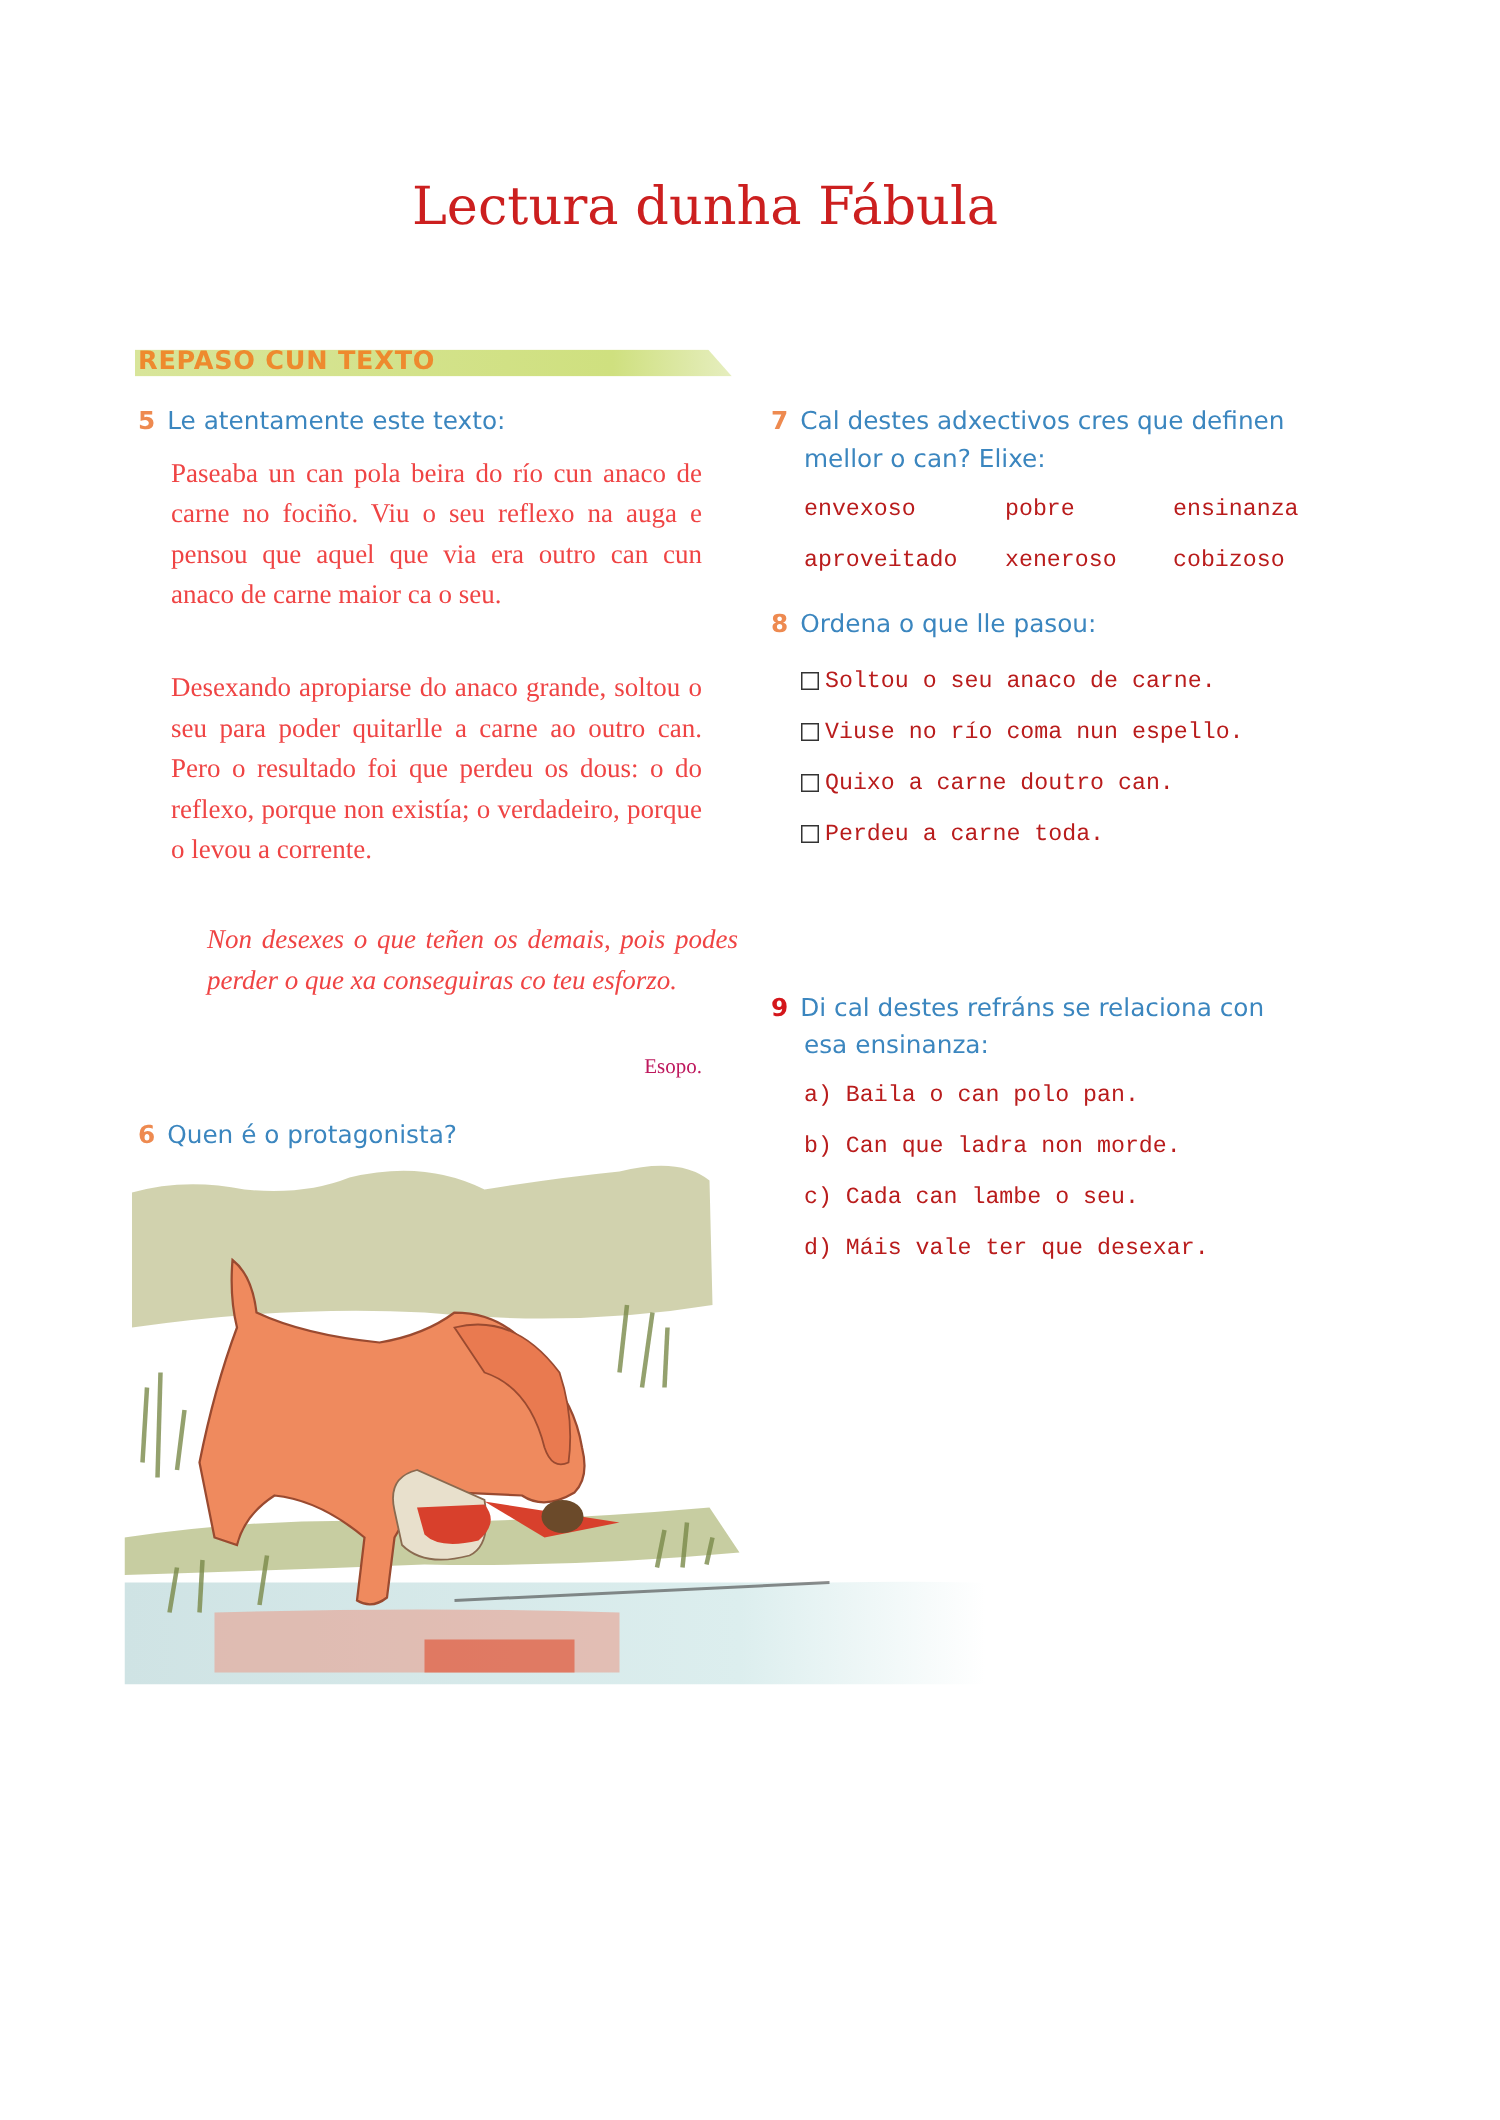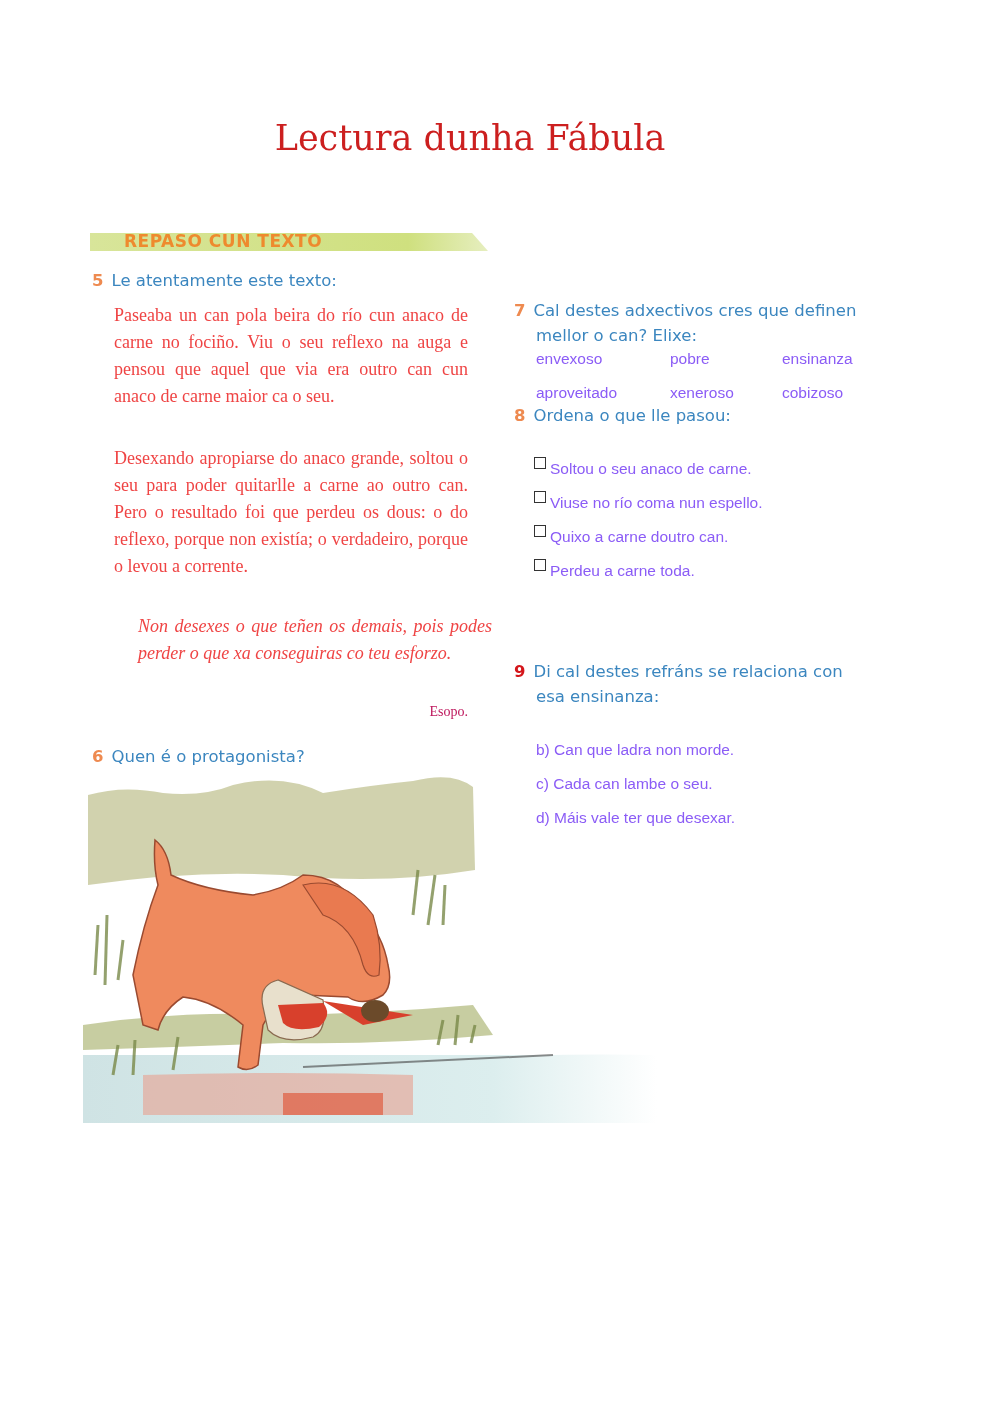--- a/index.html
+++ b/index.html
@@ -11,48 +11,47 @@
     }
     .page-title span { display: inline-block; margin-left: 0; }
     .band {
       position: absolute; left: 90px; top: 233px; width: 398px; height: 18px;
       background: linear-gradient(90deg, #d8e59a 0%, #cfe07f 80%, #e6eebf 100%);
       clip-path: polygon(0 0, 96% 0, 100% 100%, 0 100%);
     }
     .band-label {
       position: absolute; left: 92px; top: 231px;
       font-family: "DejaVu Sans", sans-serif; font-weight: bold; font-size: 17px;
-      color: #ee8a2e; letter-spacing: 0.5px; margin-left: 32px;
+      color: #ee8a2e; letter-spacing: 0.5px;
     }
     .q {
       position: absolute; font-family: "DejaVu Sans", sans-serif; font-size: 16.5px;
       color: #3b86bf; line-height: 25px;
     }
     .q .num { color: #ee8a50; font-weight: bold; margin-right: 8px; }
     .q .num.red { color: #d4161b; }
     .q .indent { display: block; padding-left: 22px; }
     .story {
       position: absolute; left: 114px; width: 354px;
       font-family: "Liberation Serif", serif; font-size: 18px; color: #ef4444;
       line-height: 27px; text-align: justify;
     }
     .story.italic { font-style: italic; margin-left: 24px; }
     .author {
       position: absolute; left: 380px; width: 88px; top: 704px; text-align: right;
       font-family: "Liberation Serif", serif; font-size: 14px; color: #be185d;
     }
     .sans-list {
-      position: absolute; font-family: Liberation Sans, sans-serif; font-size: 15.5px;
-      color: #8b5cf6;
-      margin-top: 20px;
+      position: absolute; font-family: Liberation Mono, monospace; font-size: 15.5px;
+      color: #b91c1c;
     }
     .adj-grid { left: 536px; top: 327px; width: 360px; display: grid;
       grid-template-columns: 134px 112px 110px; row-gap: 10px; line-height: 24px; }
     .order-list { left: 534px; top: 437px; }
-    .order-list .row { height: 34px; line-height: 24px; display: flex; align-items: flex-start; }
+    .order-list .row { height: 34px; line-height: 24px; display: flex; align-items: center; }
     .checkbox { width: 12px; height: 12px; border: 1.6px solid #333; margin-right: 4px; display: inline-block; box-sizing: border-box; }
     .refran-list { left: 536px; top: 718px; }
     .refran-list .row { height: 34px; line-height: 24px; }
     .illustration { position: absolute; left: 83px; top: 775px; width: 827px; height: 348px; }
   </style>
 </head>
 <body>
 
 <div class="page-title"><span style="margin-left:0">Lectura dunha Fábula</span></div>
 
@@ -100,21 +99,21 @@
       <path d="M388 268 L 392 250"></path>
   </g>
   <path d="M50 200 Q 60 150 75 110 Q 70 90 72 65 Q 85 75 88 100 Q 120 115 170 120 Q 200 115 220 100 Q 260 100 280 140 Q 300 160 305 190 Q 310 210 300 220 Q 280 232 265 222 L 220 220 Q 190 230 180 250 L 175 290 Q 165 298 155 292 L 160 250 Q 130 225 100 222 Q 80 235 75 255 L 60 250 Q 55 225 50 200 Z" fill="#ef8a5e" stroke="#9a4a30" stroke-width="1.5"></path>
   <path d="M220 110 Q 260 100 290 140 Q 300 170 296 200 Q 285 205 280 190 Q 270 150 240 140 Z" fill="#e97a50" stroke="#9a4a30" stroke-width="1.2"></path>
   <path d="M180 232 Q 175 210 195 205 L 240 225 Q 245 255 230 262 Q 200 270 185 255 Z" fill="#e8e0cc" stroke="#8a6a50" stroke-width="1.2"></path>
   <path d="M195 230 L 240 228 Q 250 240 236 252 Q 210 258 200 248 Z" fill="#d8402c"></path>
   <path d="M240 226 L 330 240 L 280 250 Z" fill="#d8402c"></path>
   <ellipse cx="292" cy="236" rx="14" ry="11" fill="#6b4a2a"></ellipse>
 </svg>
 
-<div class="q" style="left:514px; top:268px; width:370px;margin-top:30px;">
+<div class="q" style="left:514px; top:268px; width:370px;">
   <span class="num">7</span><span>Cal destes adxectivos cres que definen</span>
   <span class="indent">mellor o can? Elixe:</span>
 </div>
 <div class="sans-list adj-grid">
   <span>envexoso</span>
   <span>pobre</span>
   <span>ensinanza</span>
   <span>aproveitado</span>
   <span>xeneroso</span>
   <span>cobizoso</span>
@@ -140,16 +139,17 @@
       <span class="checkbox"></span>
       <span>Perdeu a carne toda.</span>
     </div>
 </div>
 
 <div class="q" style="left:514px; top:659px; width:370px;">
   <span class="num red">9</span><span>Di cal destes refráns se relaciona con</span>
   <span class="indent">esa ensinanza:</span>
 </div>
 <div class="sans-list refran-list">
+  <div class="row">a) Baila o can polo pan.</div>
   <div class="row">b) Can que ladra non morde.</div>
   <div class="row">c) Cada can lambe o seu.</div>
   <div class="row">d) Máis vale ter que desexar.</div>
 </div>
 
 </body></html>

